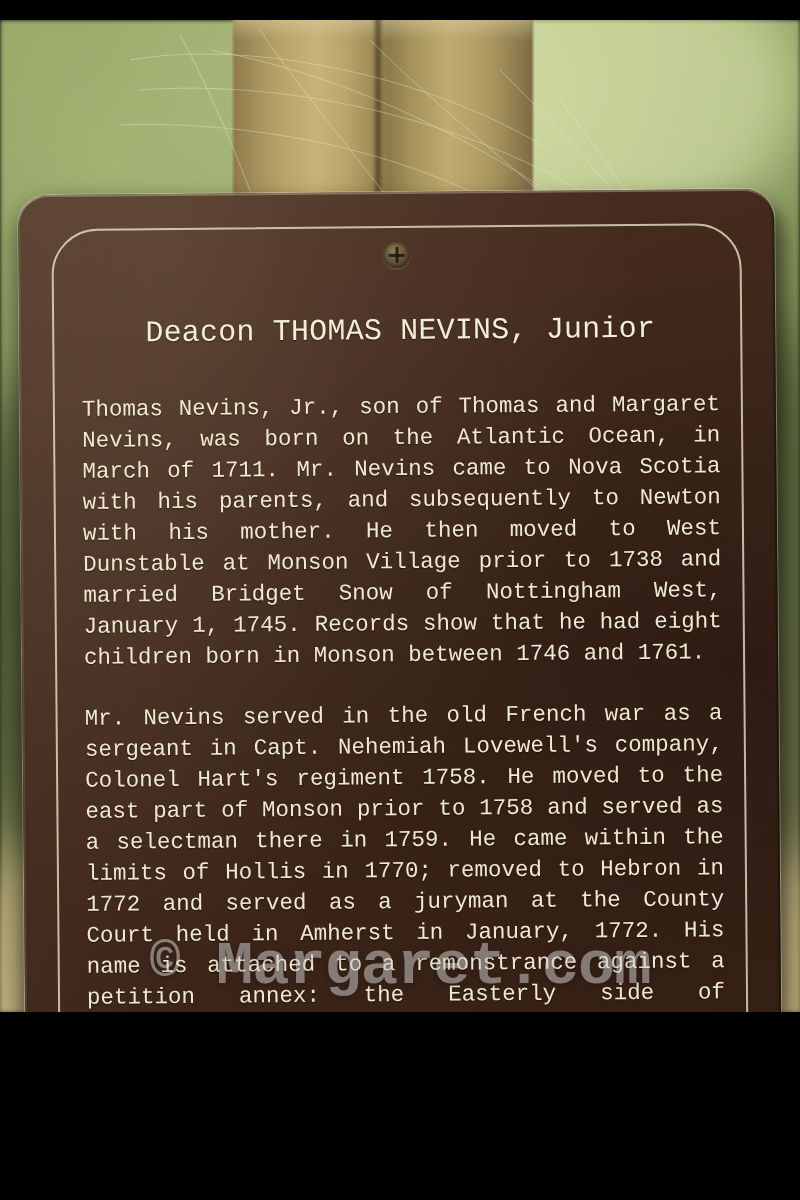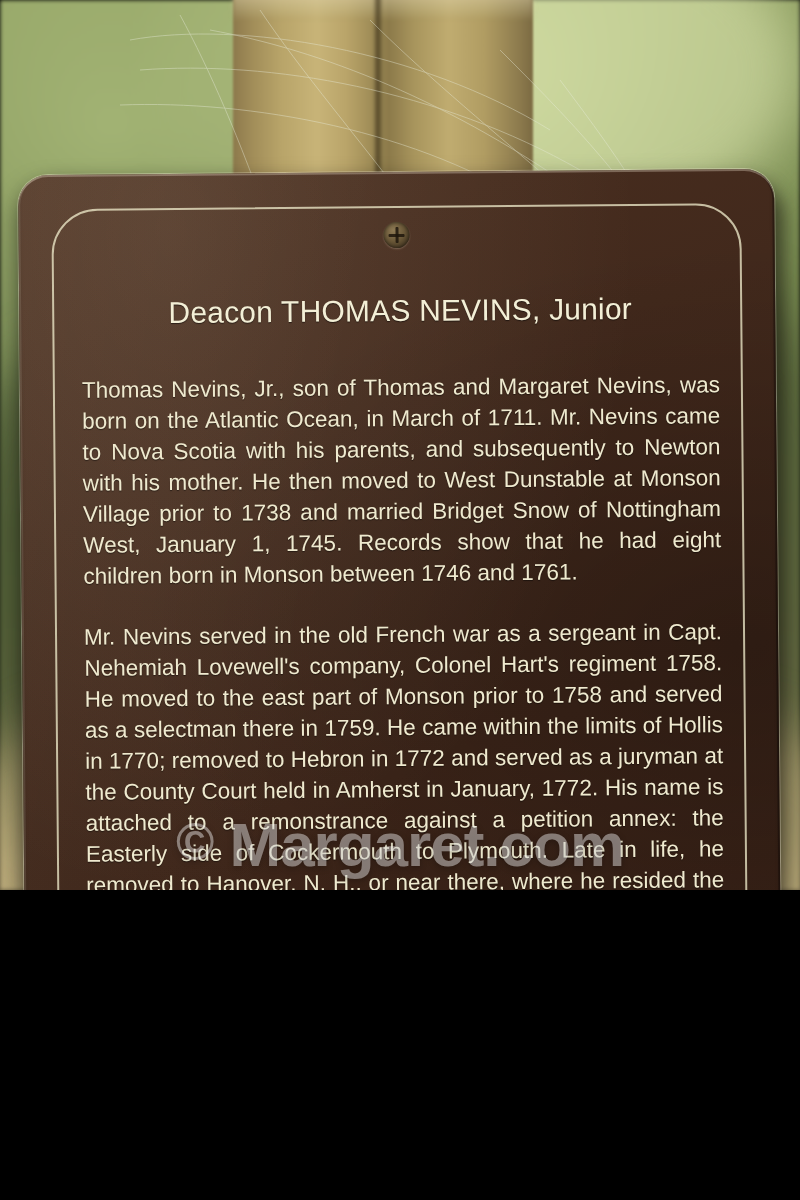--- a/index.html
+++ b/index.html
@@ -3,23 +3,24 @@
 <meta charset="utf-8">
 <style>
   html, body {
     margin: 0;
     padding: 0;
     background: #000;
   }
   #scene {
     position: relative;
     width: 800px;
-    height: 890px;
+    height: 992px;
     overflow: hidden;
-    font-family: Liberation Sans, sans-serif;
+    font-family: Liberation Mono, monospace;
+    margin-top: 20px;
   }
 
   
   .bg-base {
     position: absolute;
     inset: 0;
     background:
       radial-gradient(circle at 62% 8%, rgba(198,210,150,0.85) 0%, rgba(150,168,100,0) 38%),
       radial-gradient(circle at 14% 14%, rgba(173,190,126,0.75) 0%, rgba(140,158,96,0) 40%),
       radial-gradient(circle at 88% 30%, rgba(120,140,80,0.75) 0%, rgba(96,112,64,0) 45%),

